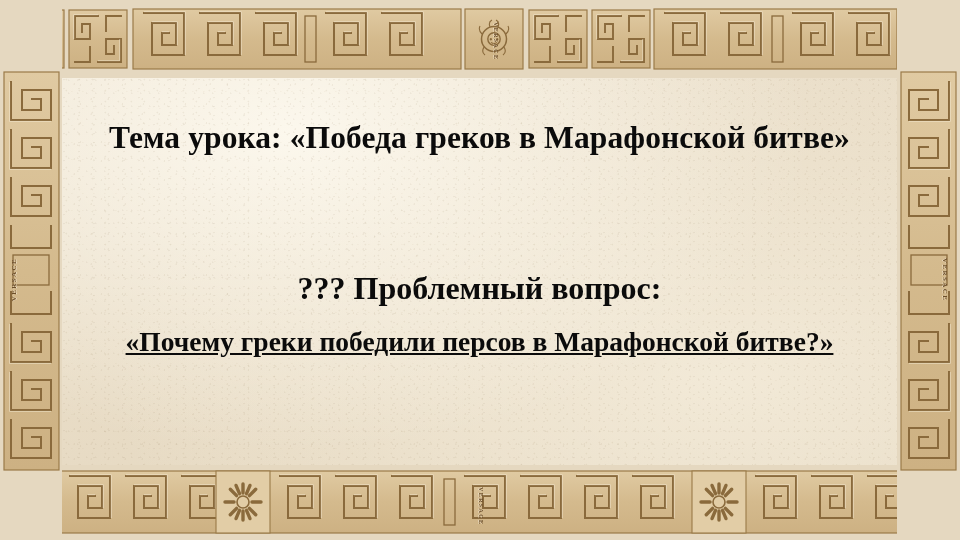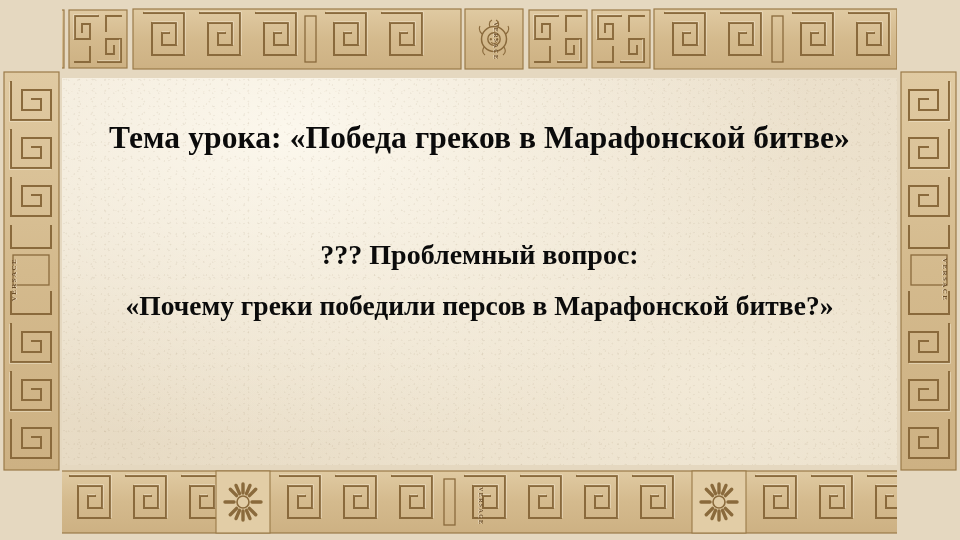--- a/index.html
+++ b/index.html
@@ -46,22 +46,22 @@
   
   #content{
     position:absolute;left:62px;top:78px;width:835px;height:387px;
     display:flex;flex-direction:column;
   }
   .tblock{width:100%;text-align:center;color:#0b0b0b;font-weight:700;}
   #title{
     margin-top:40px;font-size:31.5px;line-height:1.27;
     letter-spacing:.1px;padding:0 22px;box-sizing:border-box;
   }
-  #qlead{margin-top:79px;font-size:28px;line-height:1.25;}
-  #qtext{margin-top:16px;font-size:27.5px;line-height:1.3;padding:0 24px;box-sizing:border-box;}
+  #qlead{margin-top:110px;font-size:32px;line-height:1.25;}
+  #qtext{margin-top:16px;font-size:27.5px;line-height:1.3;padding:0 24px;box-sizing:border-box;text-decoration:underline;}
 </style>
 </head>
 <body>
 
 <div id="slide">
 
   <div id="grain"></div>
 
   <div class="band top">
     <svg width="960" height="78" viewBox="0 0 960 78">

